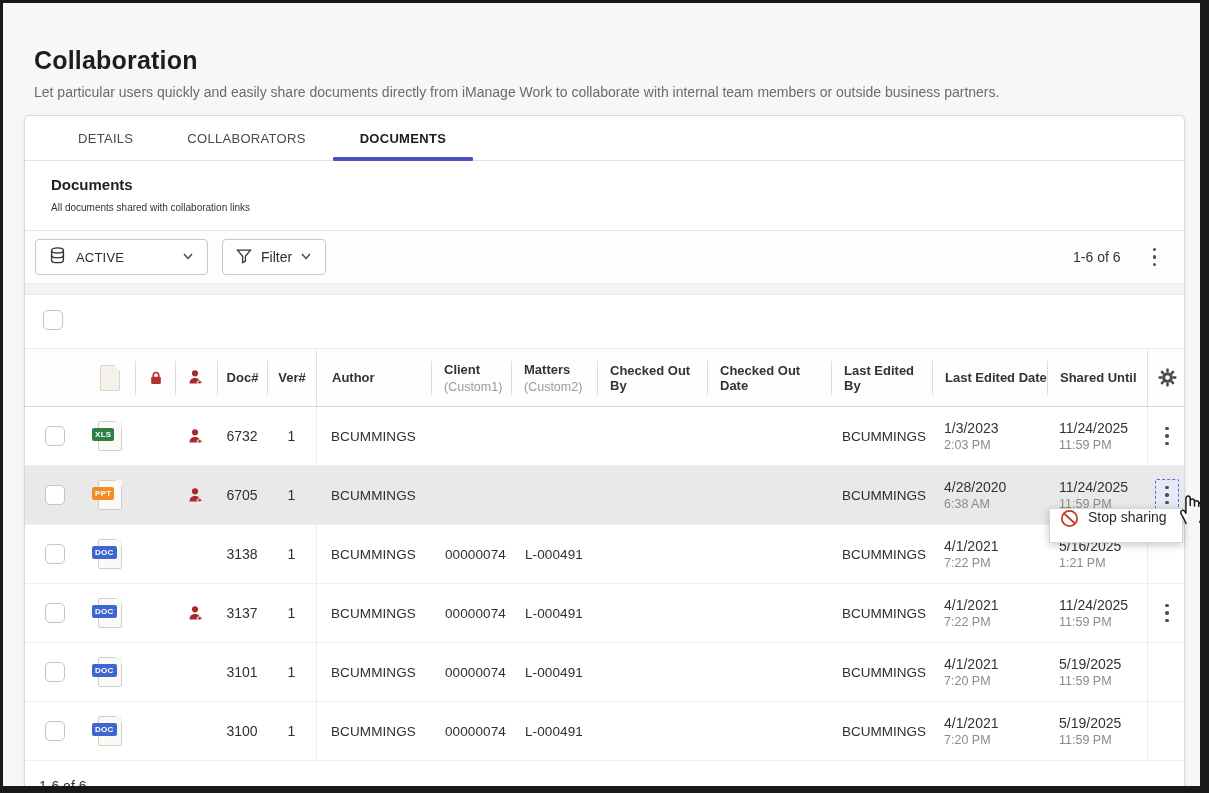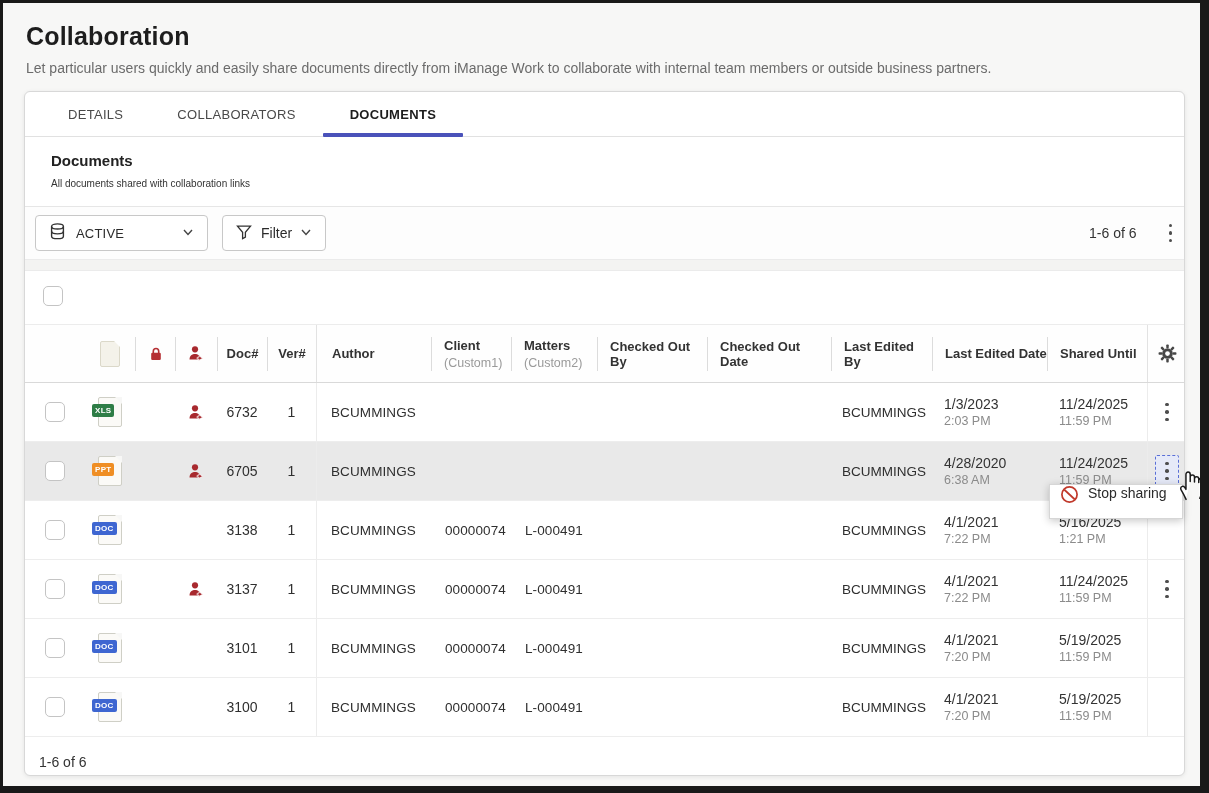--- a/index.html
+++ b/index.html
@@ -6,44 +6,44 @@
   html,body { width:1209px; height:793px; }
   body {
     font-family: "Liberation Sans", sans-serif;
     background:#191919;
     position:relative;
   }
   .frame {
     position:absolute; left:3px; top:3px; width:1197px; height:783px;
     background:#f7f7f6; overflow:hidden;
   }
-  .content { padding:19px 0 0 23px; }
+  .content { padding:19px 0 0 31px;margin-top:24px; }
   h1[data-name="page-title"] { font-size:25px; font-weight:bold; color:#1d1d1d; letter-spacing:.2px;}
   .page-subtitle { margin-top:9px; font-size:14px; color:#6b6b6b; }
 
   .card {
     margin:15px 21px 0 21px; width:1161px; height:685px;
     background:#fff; border:1px solid #d8d8d8; border-radius:6px;
     box-shadow:0 1px 4px rgba(0,0,0,.08);
     position:relative; overflow:visible;
   }
 
   
-  .tabbar { display:flex; align-items:stretch; height:45px; border-bottom:1px solid #e1e1e1; padding-left:16px; }
+  .tabbar { display:flex; align-items:stretch; height:45px; border-bottom:1px solid #e1e1e1; padding-left:26px; }
   .tab { display:flex; align-items:center; padding:0 27px; font-size:13px; color:#494949; letter-spacing:.3px; position:relative; cursor:pointer; }
   .tab.active { font-weight:bold; color:#1c1c1c; }
   .tab.active::after { content:""; position:absolute; left:0; right:0; bottom:-1px; height:4px; background:#4a52ba; border-radius:1px; }
 
   
   .section-head { padding:15px 26px 17px 26px; border-bottom:1px solid #e6e6e6; }
   .section-head h2 { font-size:15px; font-weight:bold; color:#222; }
   .section-head p { margin-top:9px; font-size:10px; color:#333; }
 
   
-  .toolbar { display:flex; align-items:center; padding:8px 2px 8px 10px; height:52px; background:#fdfdfd; }
+  .toolbar { display:flex; align-items:center; padding:8px 18px 8px 10px; height:52px; background:#fdfdfd; }
   .btn { display:flex; align-items:center; background:#fff; border:1px solid #c8c8c8; border-radius:4px; height:36px; cursor:pointer; color:#2b2b2b; }
   .btn svg { flex:0 0 auto; }
   .view-btn { width:173px; padding:0 12px; justify-content:space-between; }
   .view-btn .lbl { font-size:13px; letter-spacing:.2px; margin:0 8px 0 9px; flex:1; text-align:left; }
   .filter-btn { margin-left:14px; padding:0 12px; }
   .filter-btn .lbl { font-size:14px; margin:0 7px 0 8px; }
   .toolbar-right { margin-left:auto; display:flex; align-items:center; }
   .range-label { font-size:14px; color:#333; }
   .kebab-top { margin-left:22px; background:none; border:none; cursor:pointer; padding:4px 5px; }
 

